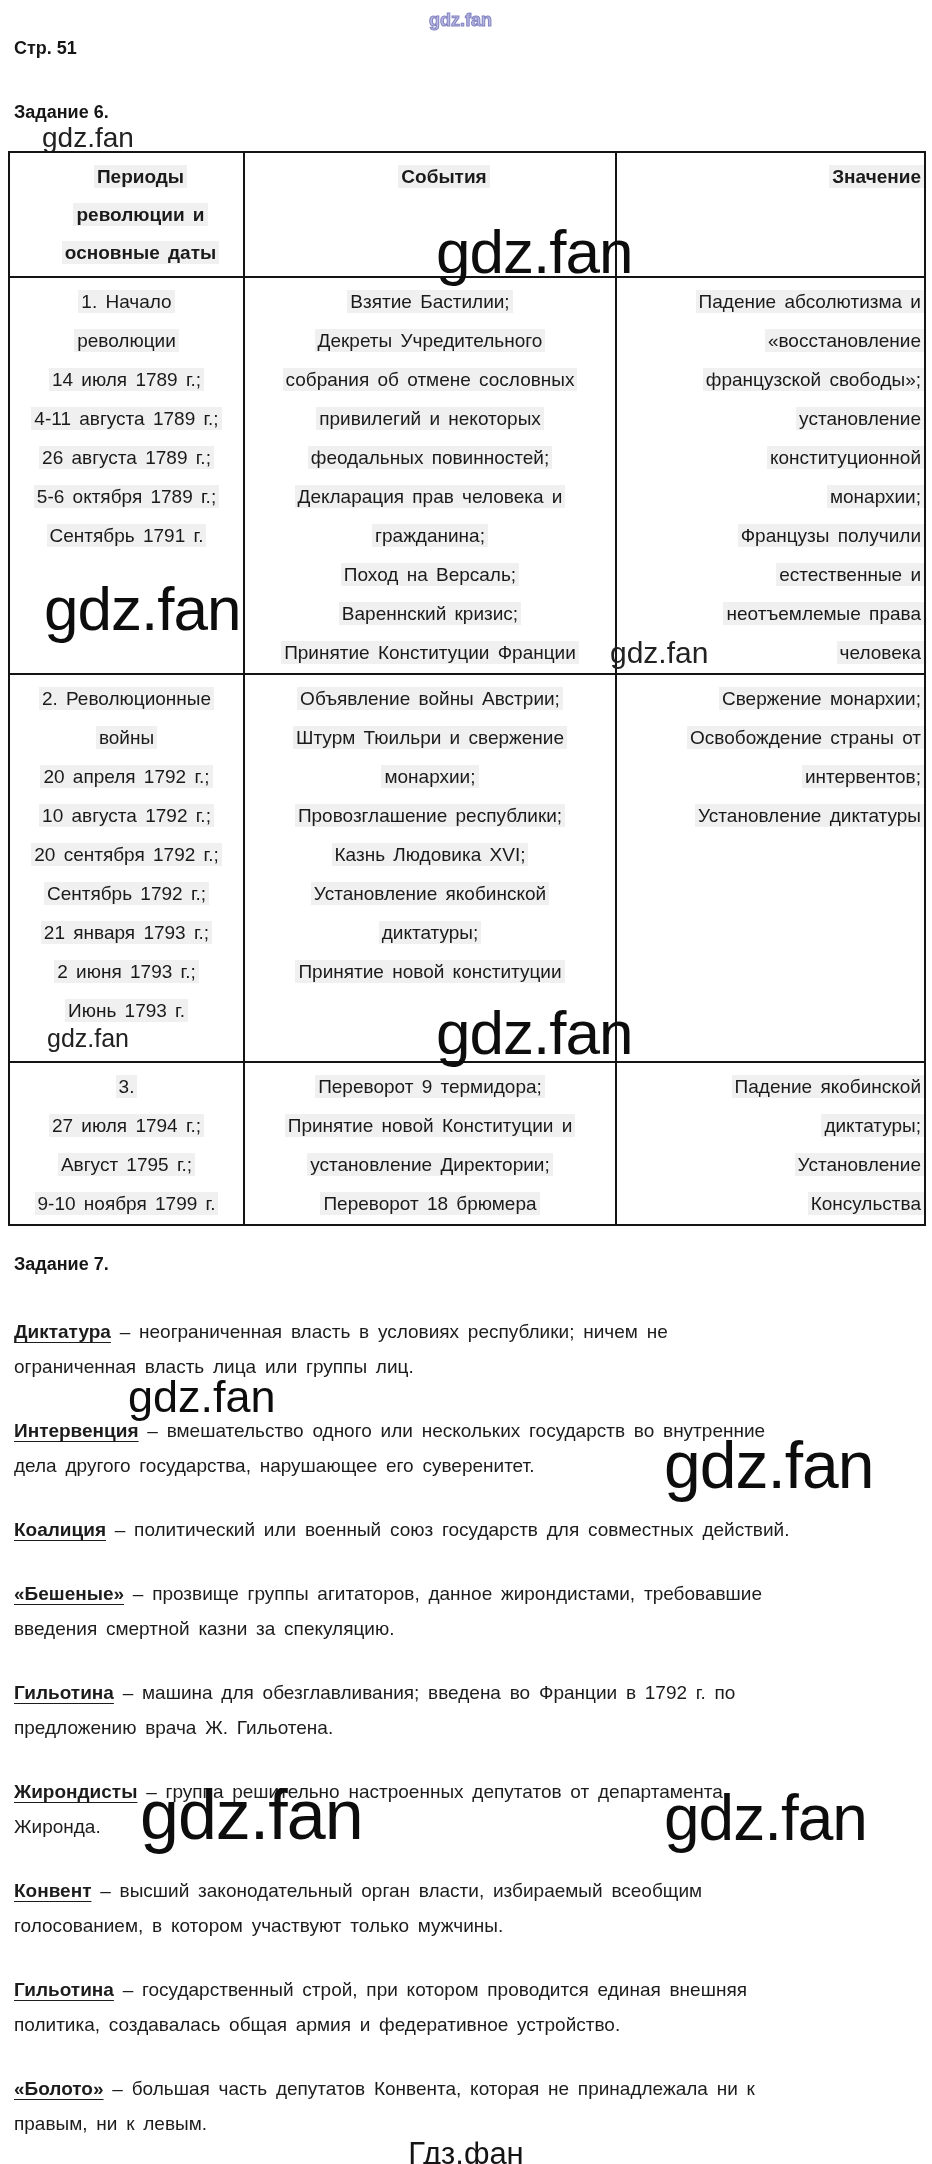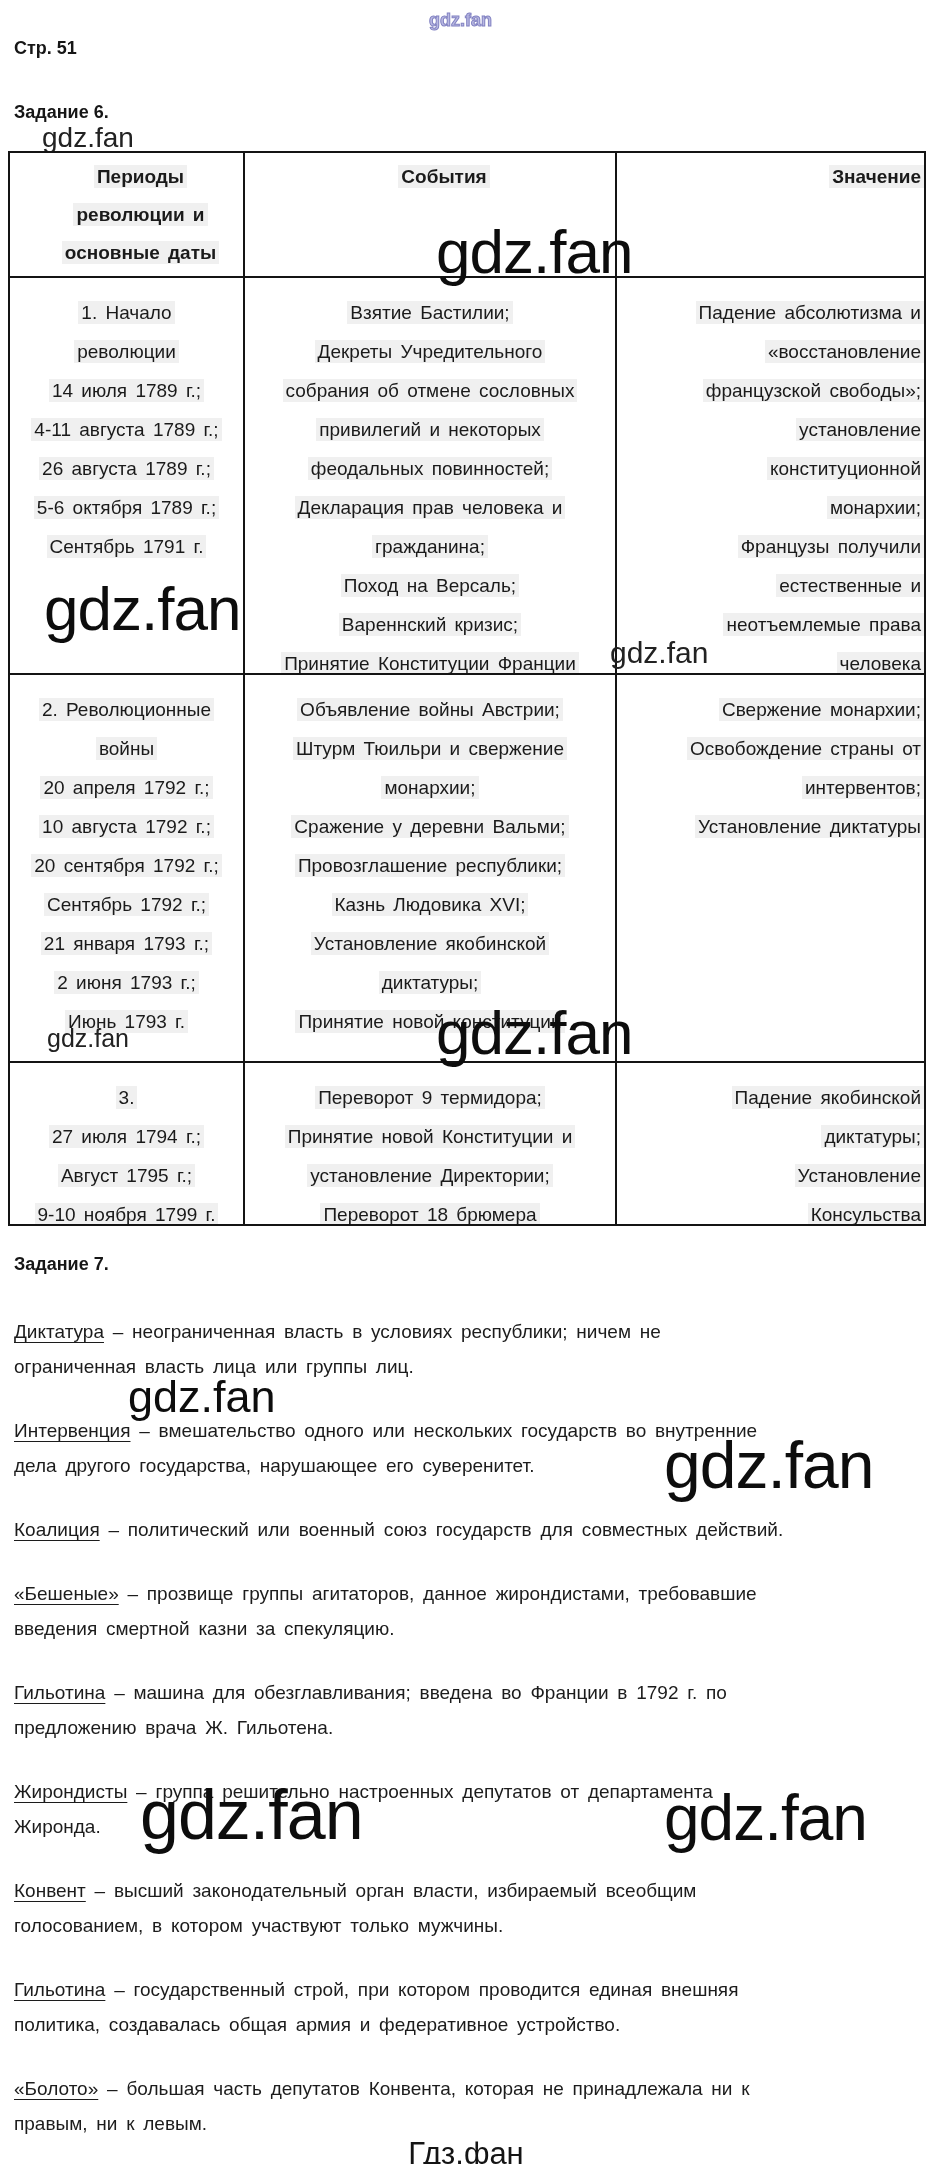--- a/index.html
+++ b/index.html
@@ -36,35 +36,35 @@
     grid-template-rows:125px 397px 388px 161px;
     border:2px solid #141414;
     background:#fff;
   }
   .cell{
     box-sizing:border-box;
     border-right:2px solid #141414;
     border-bottom:2px solid #141414;
     text-align:center;
     font-size:19px;
-    padding-top:15px;
+    padding-top:4px;
     word-spacing:3px;
     overflow:hidden;
   }
   .cell:nth-child(3n){border-right:none;text-align:right;}
   .cell:nth-child(n+10){border-bottom:none;}
   .cell.head{font-weight:bold;font-size:19px;padding-top:5px;}
   .cell .ln{line-height:39px;height:39px;white-space:nowrap;}
   .cell.head .ln{line-height:38px;height:38px;padding-left:28px;}
   .cell .ln .hl{background:rgba(130,130,130,0.12);padding:1px 3px;}
   
   .defs{position:absolute;left:14px;top:1306px;width:905px;font-size:19px;color:#1c1c1c;}
   .def{margin:0 0 29px 0;}
   .dl{line-height:35px;white-space:nowrap;word-spacing:3.5px;}
-  .term{text-decoration:underline;text-underline-offset:4px;}
+  .term{text-decoration:underline;text-underline-offset:4px;font-weight:bold;}
   
   .footer{
     position:absolute;left:0;top:2128px;width:100%;
     text-align:center;font-size:31px;font-weight:500;color:#141414;
   }
 </style>
 </head>
 <body>
 
 <div class="page">
@@ -131,21 +131,20 @@
         <div class="ln"><span class="hl">20 сентября 1792 г.;</span></div>
         <div class="ln"><span class="hl">Сентябрь 1792 г.;</span></div>
         <div class="ln"><span class="hl">21 января 1793 г.;</span></div>
         <div class="ln"><span class="hl">2 июня 1793 г.;</span></div>
         <div class="ln"><span class="hl">Июнь 1793 г.</span></div>
       </div>
     <div class="cell">
         <div class="ln"><span class="hl">Объявление войны Австрии;</span></div>
         <div class="ln"><span class="hl">Штурм Тюильри и свержение</span></div>
         <div class="ln"><span class="hl">монархии;</span></div>
-        <div class="ln"><span class="hl">Сражение у деревни Вальми;</span></div>
         <div class="ln"><span class="hl">Провозглашение республики;</span></div>
         <div class="ln"><span class="hl">Казнь Людовика XVI;</span></div>
         <div class="ln"><span class="hl">Установление якобинской</span></div>
         <div class="ln"><span class="hl">диктатуры;</span></div>
         <div class="ln"><span class="hl">Принятие новой конституции</span></div>
       </div>
     <div class="cell">
         <div class="ln"><span class="hl">Свержение монархии;</span></div>
         <div class="ln"><span class="hl">Освобождение страны от</span></div>
         <div class="ln"><span class="hl">интервентов;</span></div>

